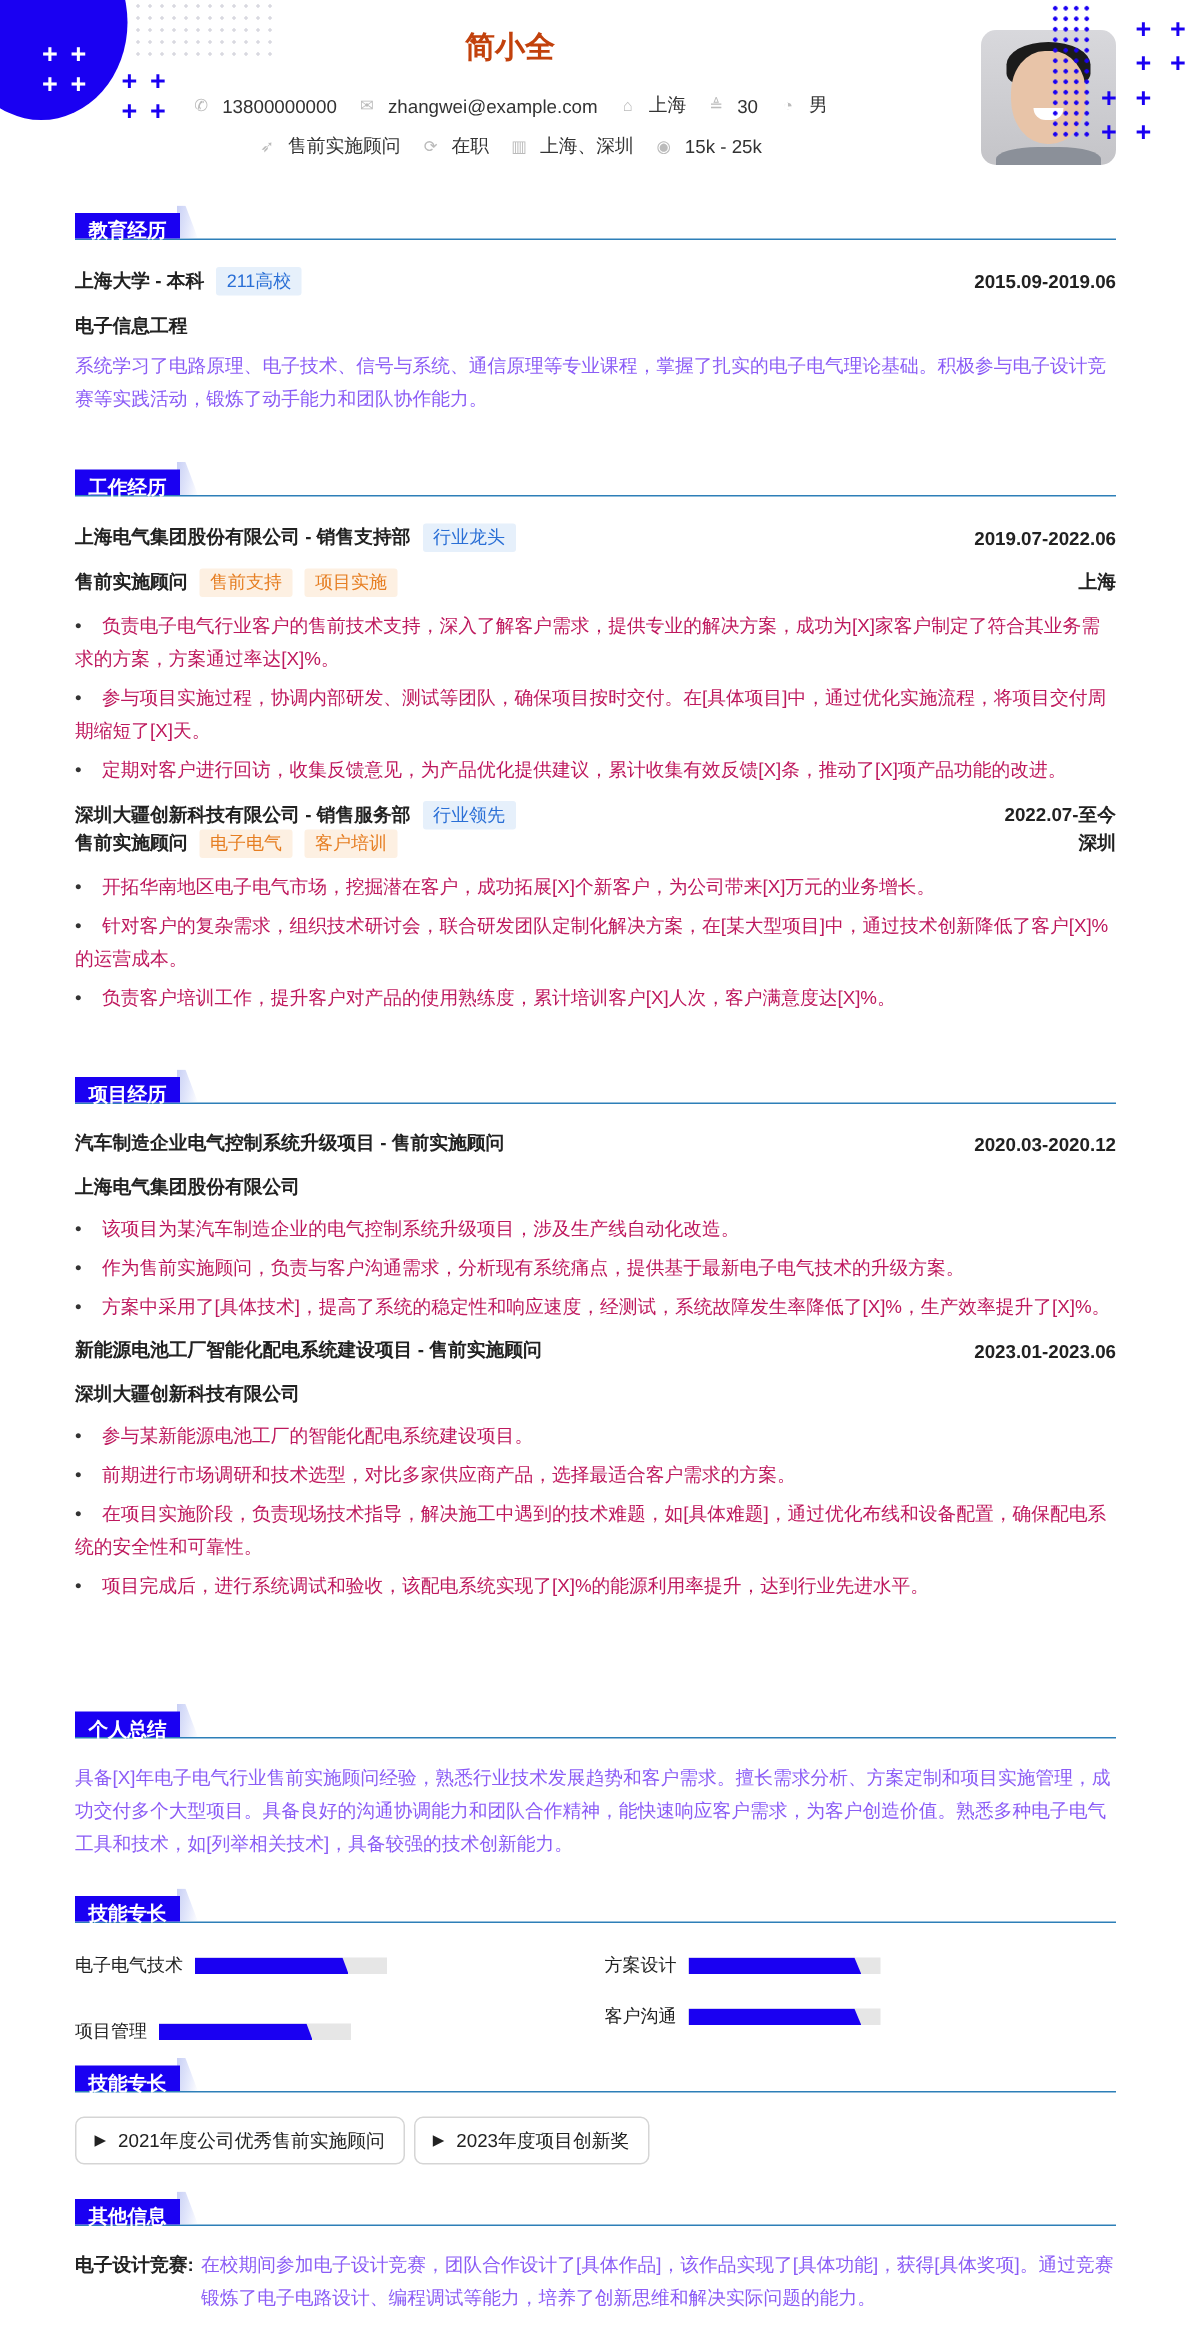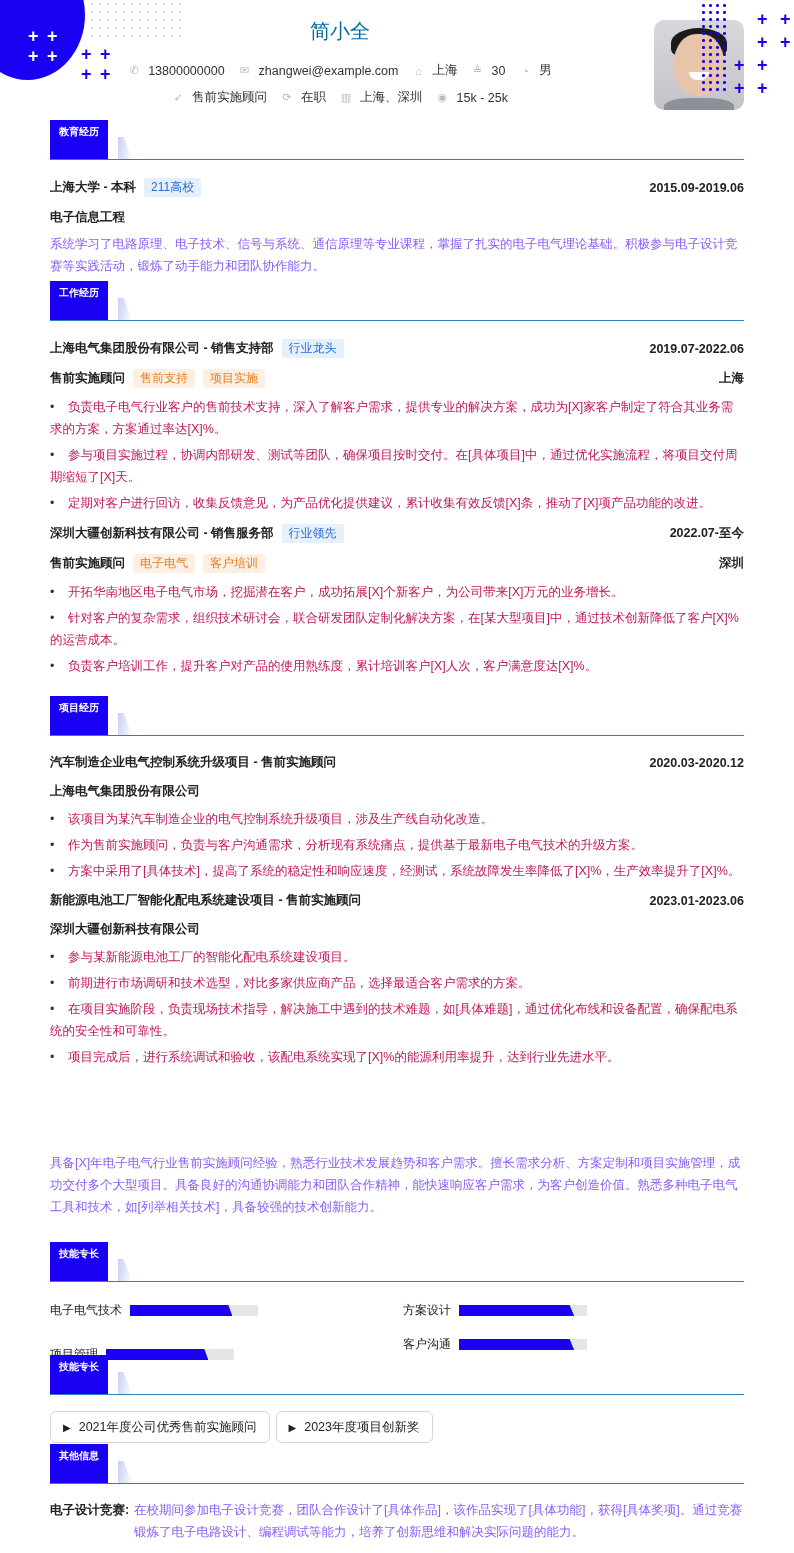--- a/index.html
+++ b/index.html
@@ -5,33 +5,33 @@
   * { box-sizing: border-box; margin: 0; padding: 0; }
   body { width: 794px; height: 1553px; background: #fff; font-family: "Liberation Sans", "DejaVu Sans", sans-serif; color: #222; position: relative; overflow: hidden; font-size: 12px; }
   .deco-circle { position: absolute; left: -30px; top: -50px; width: 115px; height: 130px; border-radius: 50%; background: #1a00f2; }
   .plus { position: absolute; font-weight: bold; font-size: 18px; line-height: 1; }
   .plus.white { color: #fff; }
   .plus.blue { color: #1a00f2; }
   .dots-top { position: absolute; left: 88px; top: 0; width: 95px; height: 38px;
     background-image: radial-gradient(circle, #cfcfd8 1px, transparent 1.2px); background-size: 8px 8px; opacity: .8; }
   .dots-right { position: absolute; left: 700px; top: 2px; width: 28px; height: 92px;
     background-image: radial-gradient(circle, #1a00f2 1.3px, transparent 1.6px); background-size: 7px 7px; z-index: 3; }
-  .header-name { position: absolute; left: 0; width: 680px; top: 18px; text-align: center; font-size: 20px; font-weight: normal; color: #0369a1; }
+  .header-name { position: absolute; left: 0; width: 680px; top: 18px; text-align: center; font-size: 20px; font-weight: bold; color: #c2410c; }
   .info-row { position: absolute; left: 0; width: 680px; text-align: center; font-size: 12.5px; color: #333; display: flex; justify-content: center; gap: 14px; align-items: center; }
   .info-row .item { display: inline-flex; align-items: center; gap: 8px; }
   .info-row .ic { color: #bbb; font-size: 11px; width: 12px; text-align: center; }
   .photo { position: absolute; left: 654px; top: 20px; width: 90px; height: 90px; border-radius: 10px; background: linear-gradient(#d8d8dc, #c4c4c8); overflow: hidden; z-index: 2; }
   .photo .head { position: absolute; left: 20px; top: 14px; width: 50px; height: 62px; border-radius: 45% 45% 48% 48%; background: #e8c4a8; }
   .photo .hair { position: absolute; left: 17px; top: 8px; width: 56px; height: 30px; border-radius: 50% 50% 30% 30%; background: #1b1b1b; }
   .photo .shirt { position: absolute; left: 10px; top: 78px; width: 70px; height: 20px; border-radius: 40% 40% 0 0; background: #8b9099; }
   .photo .smile { position: absolute; left: 35px; top: 52px; width: 20px; height: 8px; border-radius: 0 0 10px 10px; background: #fff; }
 
   .section { position: absolute; left: 50px; width: 694px; }
   .sec-title { position: relative; height: 22px; border-bottom: 1px solid #2d7fb8; }
-  .sec-title .label { position: absolute; left: 0; bottom: 0; background: #1a00f2; color: #fff; font-size: 10px; font-weight: bold; padding: 2px 9px; height: 39px; line-height: 19px; }
+  .sec-title .label { position: absolute; left: 0; bottom: 0; background: #1a00f2; color: #fff; font-size: 13px; font-weight: bold; padding: 2px 9px; height: 17px; line-height: 19px; }
   .sec-title .tail { position: absolute; left: 68px; bottom: 0; width: 14px; height: 22px; background: linear-gradient(100deg, #c8cff5 0%, #e6eafc 60%, transparent 100%); clip-path: polygon(0 0, 40% 0, 100% 100%, 0 100%); }
 
   .row { display: flex; justify-content: space-between; align-items: center; font-size: 12.5px; }
   .bold { font-weight: bold; }
   .tag { display: inline-block; font-size: 12px; padding: 1px 7px; margin-left: 8px; border-radius: 2px; font-weight: normal; }
   .tag.blue { background: #e6f0fb; color: #2a6fd6; }
   .tag.orange { background: #fdf0e2; color: #e67e22; }
   .para { font-size: 12.5px; line-height: 22px; color: #8b5cf6; }
   ul.bullets { list-style: none; }
   ul.bullets li { font-size: 12.5px; line-height: 22px; color: #be185d; position: relative; padding-left: 0; margin-bottom: 4px; }
@@ -122,21 +122,21 @@
       <span class="label">教育经历</span>
     </div>
   <div class="row" style="margin-top:18px">
     <span class="bold"><span>上海大学 - 本科</span><span class="tag blue">211高校</span></span>
     <span class="bold">2015.09-2019.06</span>
   </div>
   <div class="bold" style="margin-top:12px;font-size:12.5px">电子信息工程</div>
   <div class="para" style="margin-top:7px">系统学习了电路原理、电子技术、信号与系统、通信原理等专业课程，掌握了扎实的电子电气理论基础。积极参与电子设计竞赛等实践活动，锻炼了动手能力和团队协作能力。</div>
 </div>
 
-<div class="section" style="top:299px">
+<div class="section" style="top:309px">
   <div class="sec-title">
       <span class="tail"></span>
       <span class="label">工作经历</span>
     </div>
 
   <div class="row" style="margin-top:18px">
     <span class="bold"><span>上海电气集团股份有限公司 - 销售支持部</span><span class="tag blue">行业龙头</span></span>
     <span class="bold">2019.07-2022.06</span>
   </div>
   <div class="row" style="margin-top:11px">
@@ -146,21 +146,21 @@
   <ul class="bullets" style="margin-top:8px">
     <li>负责电子电气行业客户的售前技术支持，深入了解客户需求，提供专业的解决方案，成功为[X]家客户制定了符合其业务需求的方案，方案通过率达[X]%。</li>
     <li>参与项目实施过程，协调内部研发、测试等团队，确保项目按时交付。在[具体项目]中，通过优化实施流程，将项目交付周期缩短了[X]天。</li>
     <li>定期对客户进行回访，收集反馈意见，为产品优化提供建议，累计收集有效反馈[X]条，推动了[X]项产品功能的改进。</li>
   </ul>
 
   <div class="row" style="margin-top:10px">
     <span class="bold"><span>深圳大疆创新科技有限公司 - 销售服务部</span><span class="tag blue">行业领先</span></span>
     <span class="bold">2022.07-至今</span>
   </div>
-  <div class="row" style="margin-top:11px">
+  <div class="row" style="">
     <span class="bold"><span>售前实施顾问</span><span class="tag orange">电子电气</span><span class="tag orange">客户培训</span></span>
     <span class="bold">深圳</span>
   </div>
   <ul class="bullets" style="margin-top:8px">
     <li>开拓华南地区电子电气市场，挖掘潜在客户，成功拓展[X]个新客户，为公司带来[X]万元的业务增长。</li>
     <li>针对客户的复杂需求，组织技术研讨会，联合研发团队定制化解决方案，在[某大型项目]中，通过技术创新降低了客户[X]%的运营成本。</li>
     <li>负责客户培训工作，提升客户对产品的使用熟练度，累计培训客户[X]人次，客户满意度达[X]%。</li>
   </ul>
 </div>
 
@@ -188,20 +188,24 @@
   <div class="bold" style="margin-top:12px;font-size:12.5px">深圳大疆创新科技有限公司</div>
   <ul class="bullets" style="margin-top:8px">
     <li>参与某新能源电池工厂的智能化配电系统建设项目。</li>
     <li>前期进行市场调研和技术选型，对比多家供应商产品，选择最适合客户需求的方案。</li>
     <li>在项目实施阶段，负责现场技术指导，解决施工中遇到的技术难题，如[具体难题]，通过优化布线和设备配置，确保配电系统的安全性和可靠性。</li>
     <li>项目完成后，进行系统调试和验收，该配电系统实现了[X]%的能源利用率提升，达到行业先进水平。</li>
   </ul>
 </div>
 
 <div class="section" style="top:1137px">
+  <div class="sec-title">
+      <span class="tail"></span>
+      <span class="label">个人总结</span>
+    </div>
   <div class="para" style="margin-top:15px">具备[X]年电子电气行业售前实施顾问经验，熟悉行业技术发展趋势和客户需求。擅长需求分析、方案定制和项目实施管理，成功交付多个大型项目。具备良好的沟通协调能力和团队合作精神，能快速响应客户需求，为客户创造价值。熟悉多种电子电气工具和技术，如[列举相关技术]，具备较强的技术创新能力。</div>
 </div>
 
 <div class="section" style="top:1260px;height:100px">
   <div class="sec-title">
       <span class="tail"></span>
       <span class="label">技能专长</span>
     </div>
   <div class="skill-row" style="left:0;top:42px">
     <span>电子电气技术</span>

